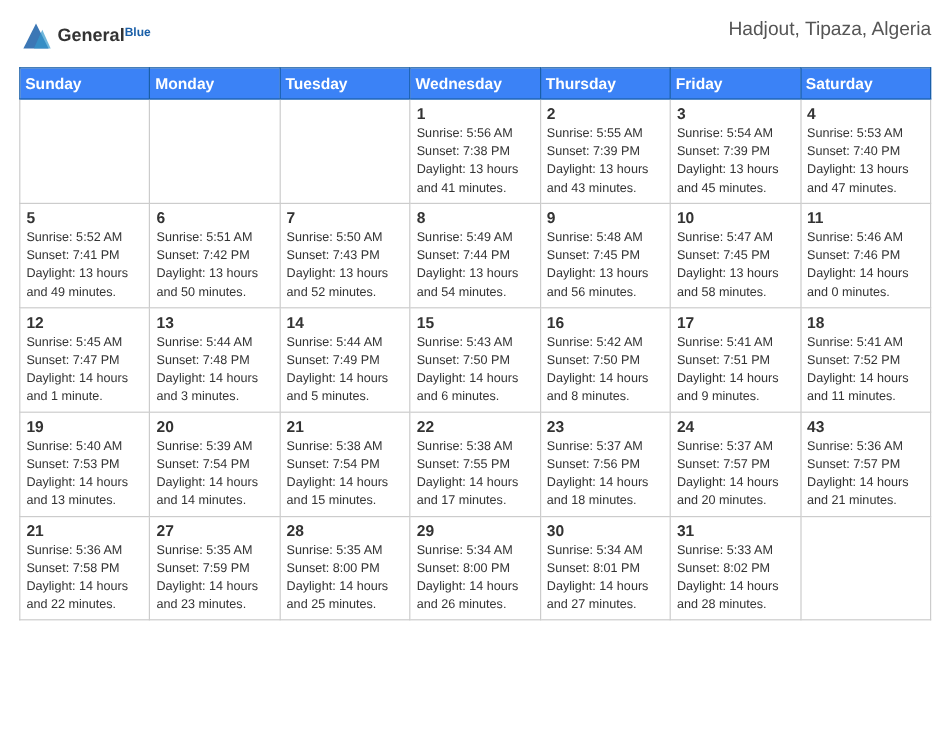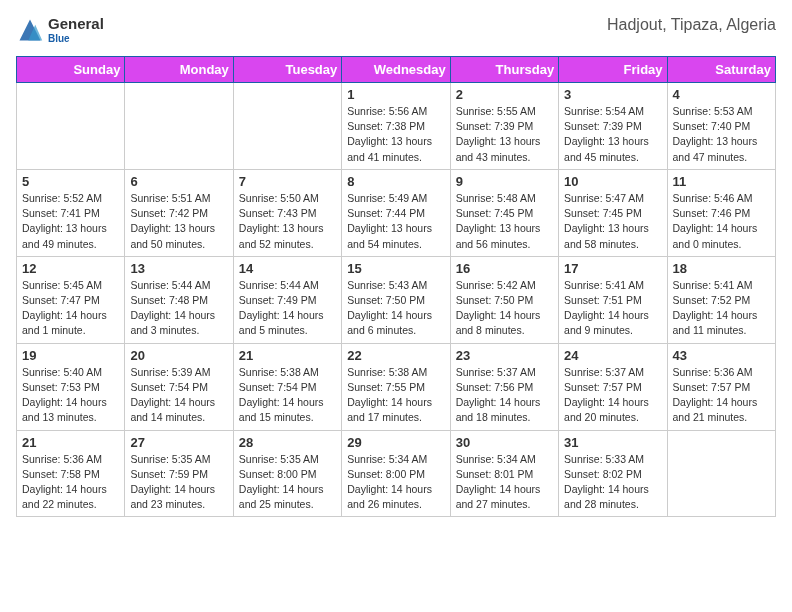--- a/index.html
+++ b/index.html
@@ -16,21 +16,21 @@
       align-items: flex-start;
       margin-bottom: 12px;
     }
     .logo {
       display: flex;
       align-items: center;
       gap: 4px;
     }
     .logo-text {
       display: flex;
-      flex-direction: column;
+      flex-direction: row;
       line-height: 1.1;
     }
     .logo-general {
       font-size: 15px;
       font-weight: bold;
       color: #333;
     }
     .logo-blue {
       font-size: 10px;
       font-weight: bold;
@@ -51,23 +51,23 @@
     .title-location {
       font-size: 16px;
       color: #555;
     }
     .calendar {
       width: 100%;
       border-collapse: collapse;
       border: 1px solid #ccc;
     }
     .calendar th {
-      background: #d946ef;
+      background: #3b82f6;
       color: #fff;
-      text-align: right;
+      text-align: left;
       padding: 5px 4px;
       font-size: 13px;
       border: 1px solid #1a5fa8;
     }
     .calendar td {
       vertical-align: top;
       border: 1px solid #ccc;
       padding: 4px 5px;
       width: calc(100% / 7);
       min-height: 80px;

